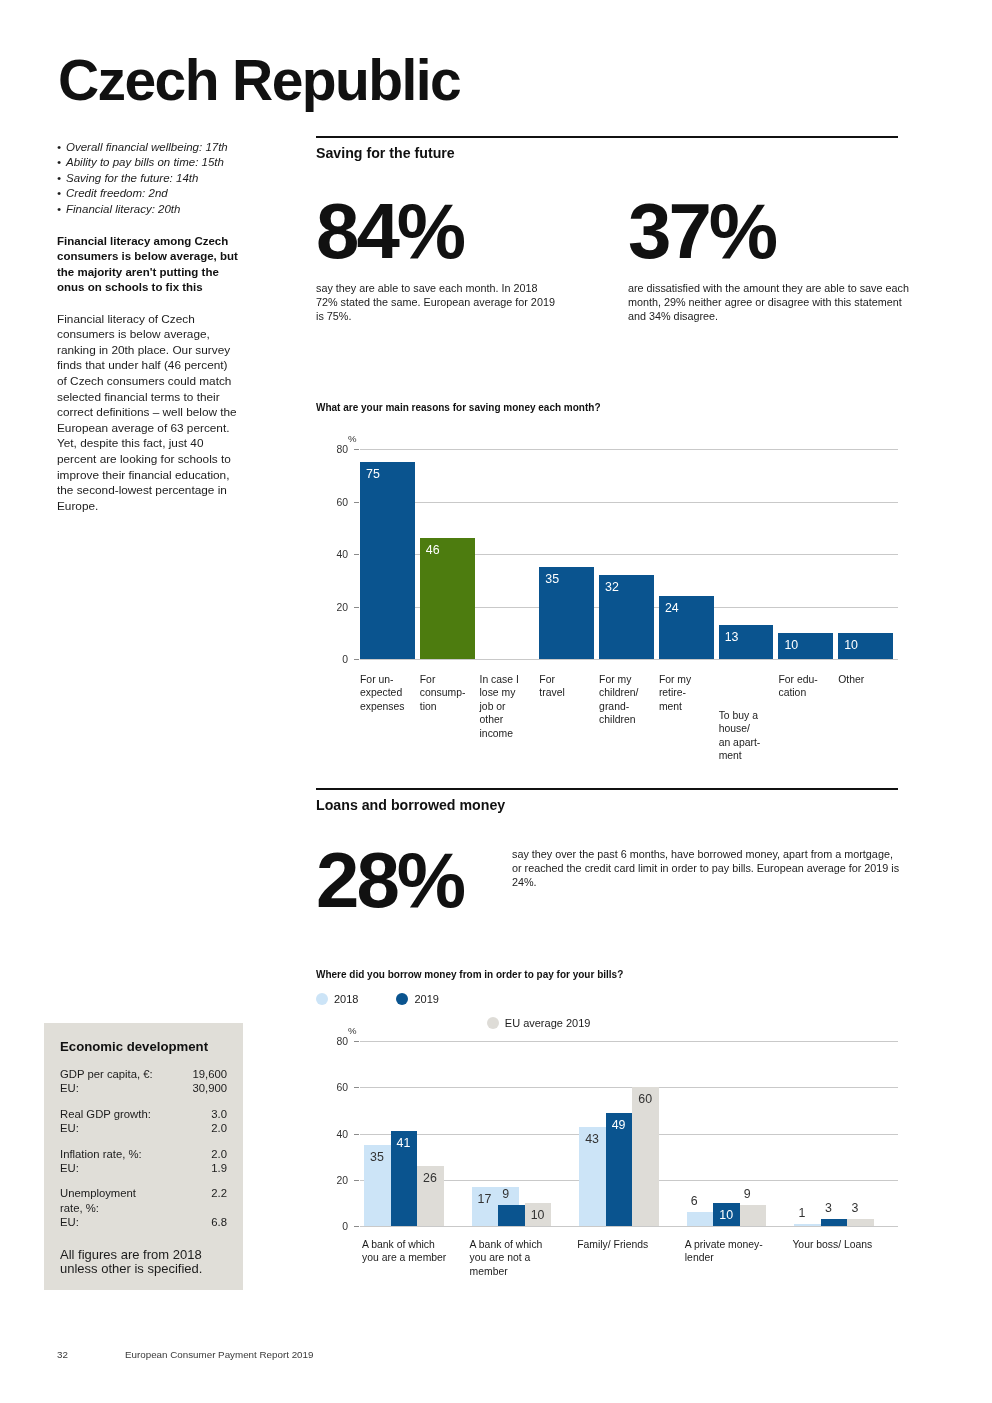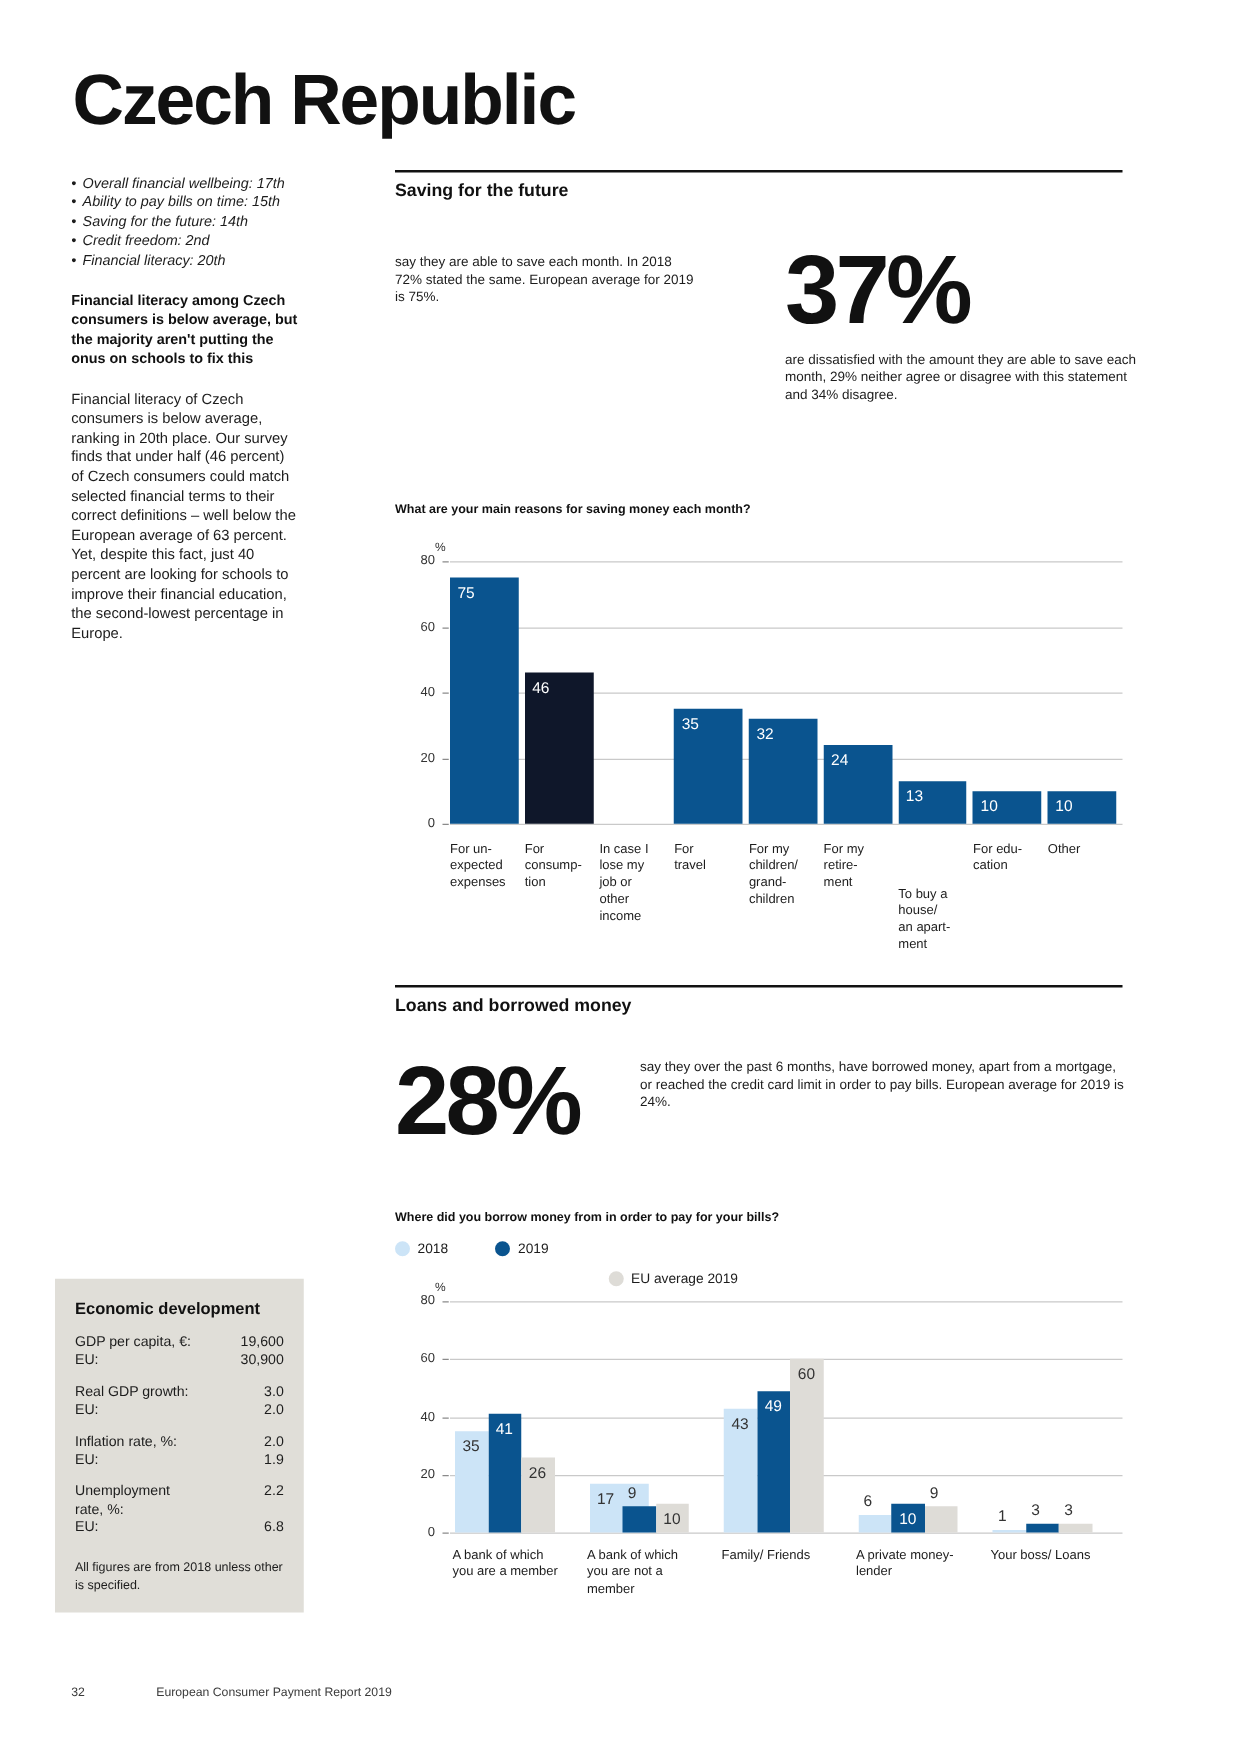--- a/index.html
+++ b/index.html
@@ -38,21 +38,21 @@
 
   
   #econ-box{
     position:absolute;left:44px;top:1023px;width:199px;
     background:#e0ded8;padding:16px 16px 14px 16px;box-sizing:border-box;
   }
   #econ-box h3{margin:0 0 13px 0;font-size:13.2px;font-weight:bold;color:#111;}
   .econ-group{margin-bottom:11px;}
   .econ-row{display:flex;justify-content:space-between;font-size:11.3px;line-height:14.4px;color:#1c1c1c;}
   .econ-row .lbl{white-space:pre-line;}
-  .econ-note{font-size:10px;line-height:14.4px;color:#1c1c1c;margin-top:18px;}
+  .econ-note{font-size:13px;line-height:14.4px;color:#1c1c1c;margin-top:18px;}
 
   
   .footer{position:absolute;left:57px;top:1349px;font-size:9.8px;color:#3a3a3a;}
   .footer .pg{position:absolute;left:0;top:0;}
   .footer .ttl{position:absolute;left:68px;top:0;white-space:nowrap;}
 
   
   .right-col{position:absolute;left:316px;top:0;width:582px;}
   .section-rule{border-top:2.2px solid #111;width:582px;}
   .section-head{
@@ -162,20 +162,21 @@
   </div>
 
   <div class="right-col">
 
     <div style="position:absolute;left:0;top:136px;width:582px;">
       <div class="section-rule"></div>
       <div class="section-head">Saving for the future</div>
     </div>
 
     <div class="bigstat" style="left:0;top:192px;width:260px;">
+      <div class="num">84%</div>
       <div class="cap" style="width:243px;">say they are able to save each month. In 2018 72% stated the same. European average for 2019 is 75%.</div>
     </div>
 
     <div class="bigstat" style="left:312px;top:192px;width:270px;">
       <div class="num">37%</div>
       <div class="cap" style="width:283px;margin-top:11px;">are dissatisfied with the amount they are able to save each month, 29% neither agree or disagree with this statement and 34% disagree.</div>
     </div>
 
     <div style="position:absolute;left:0;top:402px;width:582px;">
       <div class="q-title">What are your main reasons for saving money each month?</div>
@@ -195,21 +196,21 @@
           <div class="ytick" style="left: 8px; top: 74.5px;">60</div>
           <div class="gridline" style="left: 44px; top: 22px; width: 538px;"></div>
           <div class="tickmark" style="left: 38px; top: 22px;"></div>
           <div class="ytick" style="left: 8px; top: 22px;">80</div>
           <div class="bar" style="left: 44px; top: 35.125px; width: 54.7778px; height: 196.875px; background: rgb(10, 84, 143); position: absolute;">
             <span class="bar-label">75</span>
           </div>
           <div class="cat-label" style="left: 44px; top: 246px; width: 63.7778px; white-space: pre-line;">For un-
 expected
 expenses</div>
-          <div class="bar" style="left: 103.778px; top: 111.25px; width: 54.7778px; height: 120.75px; background: #0f172a; position: absolute;">
+          <div class="bar" style="left: 103.778px; top: 111.25px; width: 54.7778px; height: 120.75px; background: #4d7c0f; position: absolute;">
             <span class="bar-label">46</span>
           </div>
           <div class="cat-label" style="left: 103.778px; top: 246px; width: 63.7778px; white-space: pre-line;">For
 consump-
 tion</div>
           <div class="cat-label" style="left: 163.556px; top: 246px; width: 63.7778px; white-space: pre-line;">In case I
 lose my
 job or
 other
 income</div>

